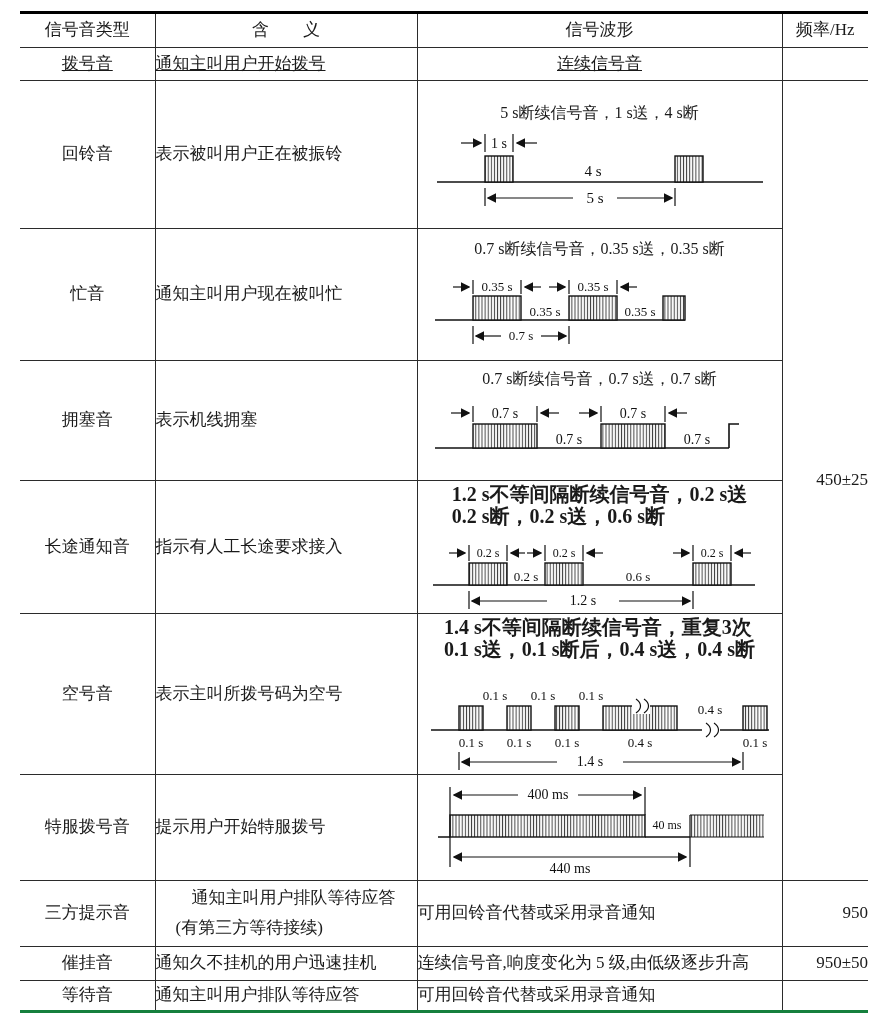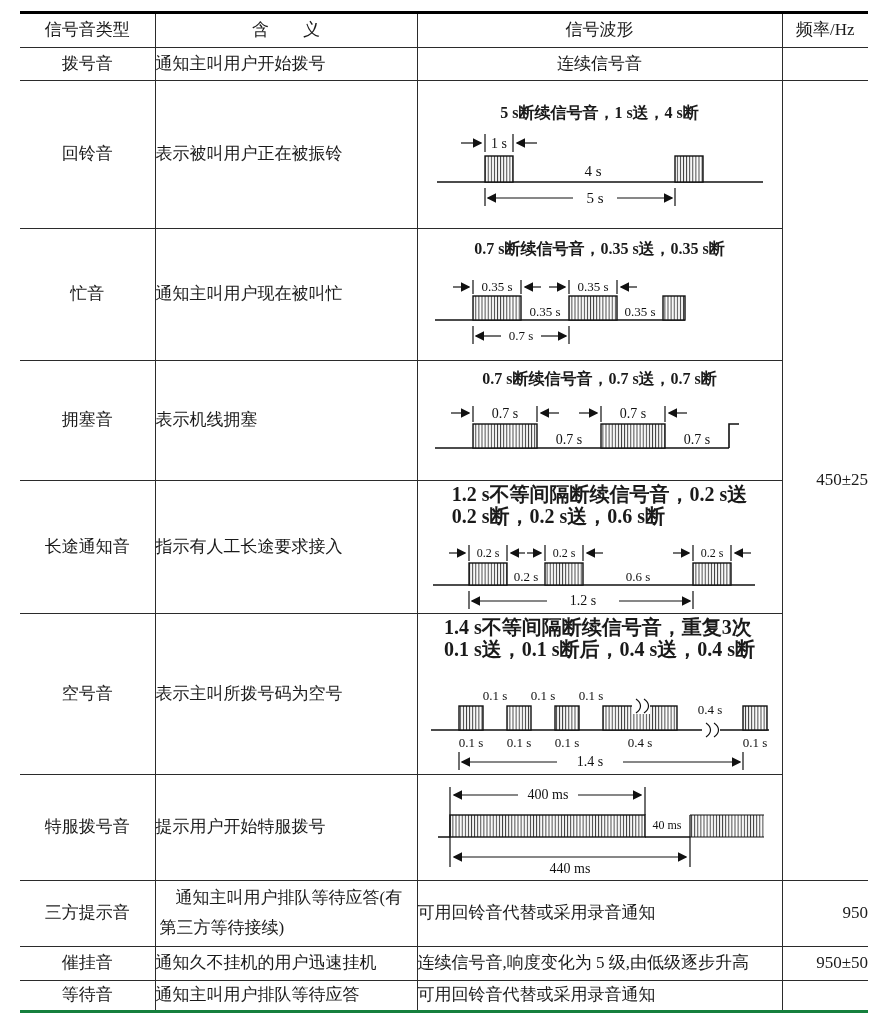--- a/index.html
+++ b/index.html
@@ -8,37 +8,37 @@
   table.sig{position:absolute;left:20px;top:11px;width:848px;border-collapse:collapse;table-layout:fixed;}
   .sig th,.sig td{border-top:1px solid #2b2b2b;border-bottom:1px solid #2b2b2b;
         border-left:1px solid #2b2b2b;border-right:1px solid #2b2b2b;
         font-weight:normal;font-size:17px;line-height:1.45;vertical-align:middle;
         padding:0;background:#fff;}
   .sig th:first-child,.sig td:first-child{border-left:none;}
   .sig th:last-child,.sig td:last-child{border-right:none;}
   .sig thead th{border-top:3px solid #000;height:33px;text-align:center;}
   .sig tbody tr:last-child td{border-bottom:3px solid #15803d;}
   
-  .sig tbody tr:nth-child(1){height:33px;}
+  .sig tbody tr:nth-child(1){height:33px;text-decoration:underline;}
   .sig tbody tr:nth-child(2){height:148px;}
   .sig tbody tr:nth-child(3){height:132px;}
   .sig tbody tr:nth-child(4){height:120px;}
   .sig tbody tr:nth-child(5){height:133px;}
   .sig tbody tr:nth-child(6){height:157px;}
   .sig tbody tr:nth-child(7){height:106px;}
   .sig tbody tr:nth-child(8){height:66px;}
   .sig tbody tr:nth-child(9){height:34px;}
   .sig tbody tr:nth-child(10){height:31px;}
   .col-type{text-align:center;}
   .col-meaning{text-align:left;padding-left:20px;padding-right:6px;}
-  .col-meaning.wrap2{padding-left:4px;text-indent:16px;line-height:30px;}
+  .col-meaning.wrap2{padding-left:20px;text-indent:16px;line-height:30px;}
   .col-wave{text-align:center;}
   .col-wave.left{text-align:left;}
   .col-freq{text-align:right;font-size:15px;}
-  .cap{font-size:16px;font-weight:bold;text-align:center;line-height:22px;margin:2px 0 2px 0;}
+  .cap{font-size:16px;font-weight:normal;text-align:center;line-height:22px;margin:2px 0 2px 0;}
   .cap2wrap{text-align:center;margin:2px 0;}
   .cap2{display:inline-block;text-align:left;}
   .cap2 div{font-size:20px;font-weight:bold;line-height:22px;}
   .wave-svg{display:block;margin:0 auto;}
   .bl{stroke:#111;stroke-width:1.6;fill:none;}
   .ln{stroke:#111;stroke-width:1.2;fill:none;}
   .pulse{fill:url(#hatch);stroke:#111;stroke-width:1.4;}
   .pulse-nostroke{fill:url(#hatch);stroke:none;}
   .wipe{fill:#fff;stroke:none;}
   text{fill:#111;font-family:"Liberation Serif","DejaVu Serif",serif;}

